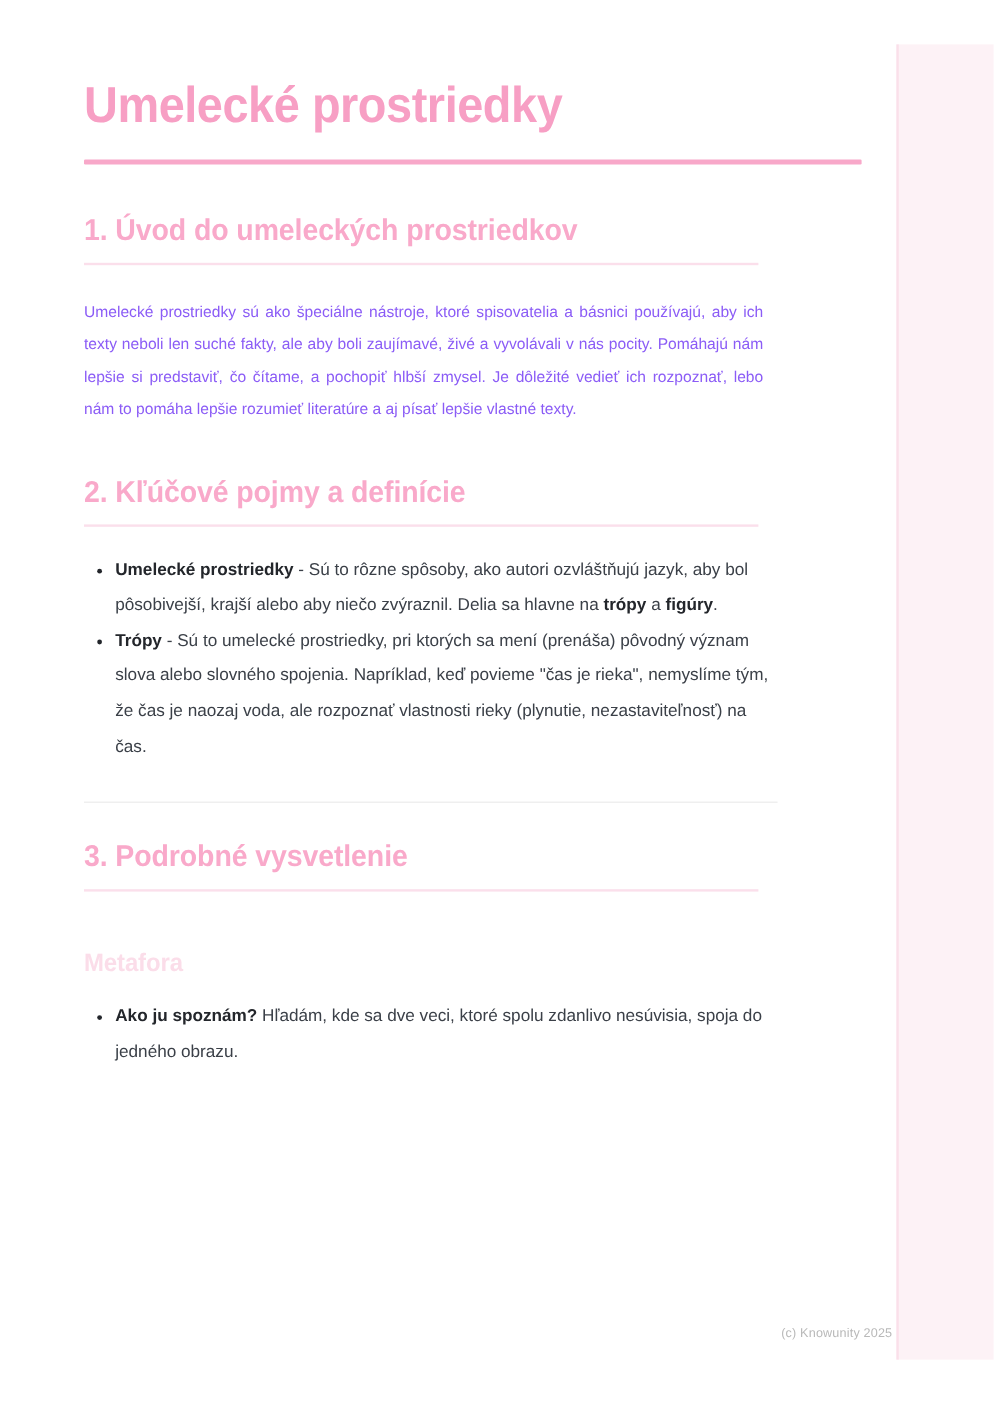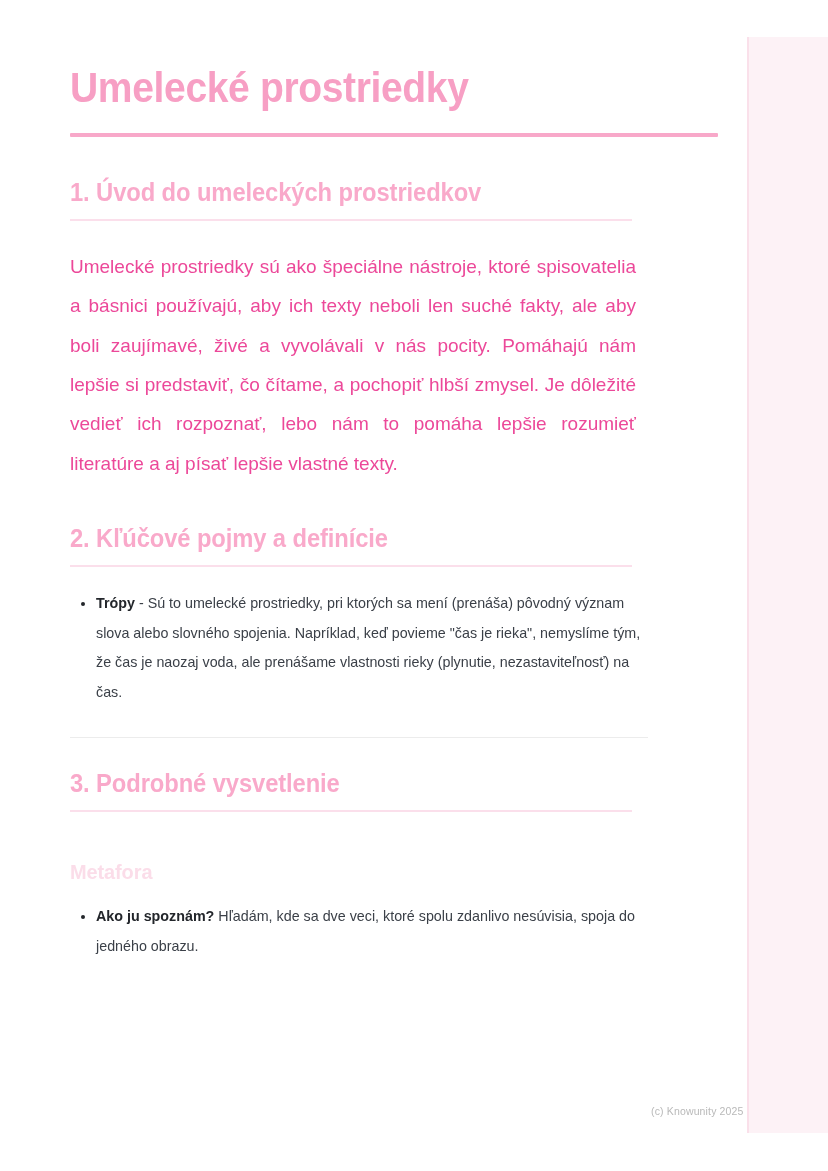--- a/index.html
+++ b/index.html
@@ -93,22 +93,22 @@
     color: #fbdde9;
     letter-spacing: -0.1px;
     margin: 0;
     white-space: nowrap;
     transform: scaleX(0.95);
     transform-origin: left center;
   }
 
   
   .body-par {
-    font-size: 19px;
-    color: #ec4899;
+    font-size: 13px;
+    color: #8b5cf6;
     line-height: 2.07;
     text-align: justify;
     margin: 0;
     width: 566px;
   }
   .body-par.left {
     text-align: left;
   }
 
   
@@ -187,21 +187,22 @@
       <p class="body-par">Umelecké prostriedky sú ako špeciálne nástroje, ktoré spisovatelia a básnici používajú, aby ich texty neboli len suché fakty, ale aby boli zaujímavé, živé a vyvolávali v nás pocity. Pomáhajú nám lepšie si predstaviť, čo čítame, a pochopiť hlbší zmysel. Je dôležité vedieť ich rozpoznať, lebo nám to pomáha lepšie rozumieť literatúre a aj písať lepšie vlastné texty.</p>
     </div>
 
     <div class="sp-40"></div>
 
     <div class="section">
       <h2 class="section-heading">2. Kľúčové pojmy a definície</h2>
       <div class="section-rule"></div>
       <div class="sp-22"></div>
       <ul class="bullets">
-        <li><b>Trópy</b><span> - Sú to umelecké prostriedky, pri ktorých sa mení (prenáša) pôvodný význam slova alebo slovného spojenia. Napríklad, keď povieme "čas je rieka", nemyslíme tým, že čas je naozaj voda, ale prenášame vlastnosti rieky (plynutie, nezastaviteľnosť) na čas.</span></li>
+        <li><b>Umelecké prostriedky</b><span> - Sú to rôzne spôsoby, ako autori ozvláštňujú jazyk, aby bol pôsobivejší, krajší alebo aby niečo zvýraznil. Delia sa hlavne na </span><b>trópy</b><span> a </span><b>figúry</b><span>.</span></li>
+        <li><b>Trópy</b><span> - Sú to umelecké prostriedky, pri ktorých sa mení (prenáša) pôvodný význam slova alebo slovného spojenia. Napríklad, keď povieme "čas je rieka", nemyslíme tým, že čas je naozaj voda, ale rozpoznať vlastnosti rieky (plynutie, nezastaviteľnosť) na čas.</span></li>
       </ul>
     </div>
 
     <div class="sp-30"></div>
     <div class="gray-rule"></div>
     <div class="sp-30"></div>
 
     <div class="section">
       <h2 class="section-heading">3. Podrobné vysvetlenie</h2>
       <div class="section-rule"></div>

